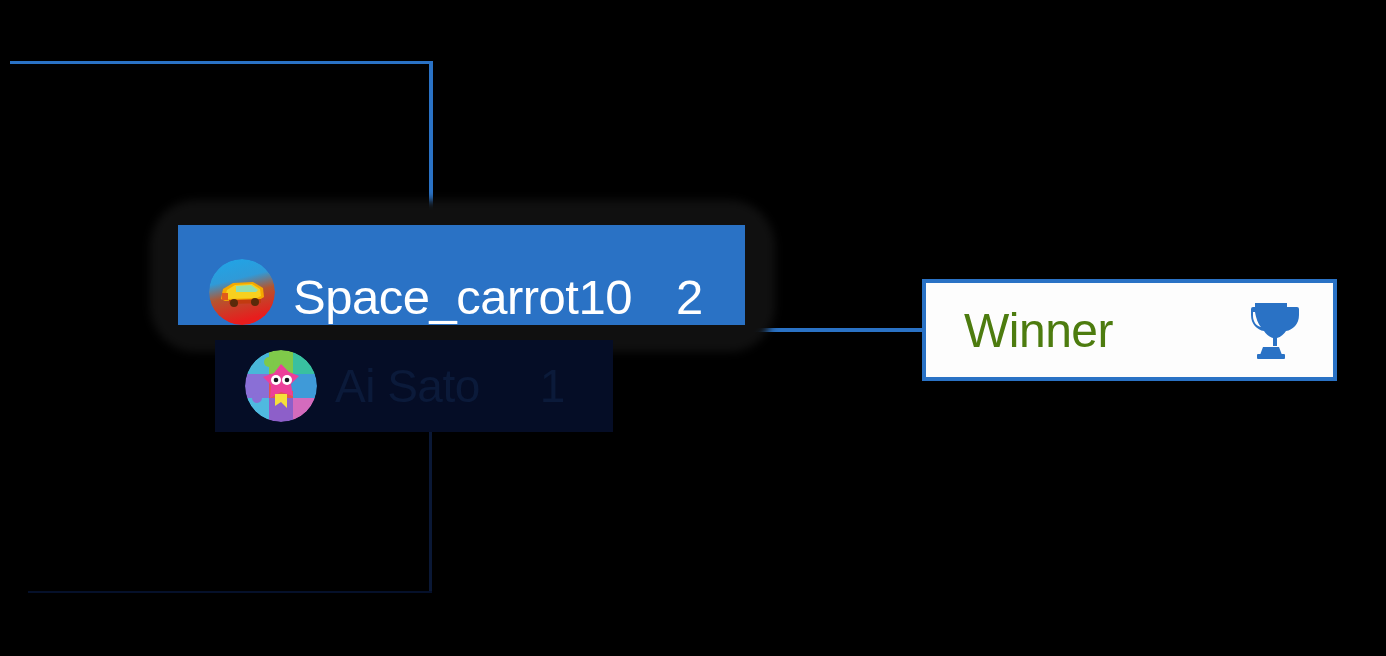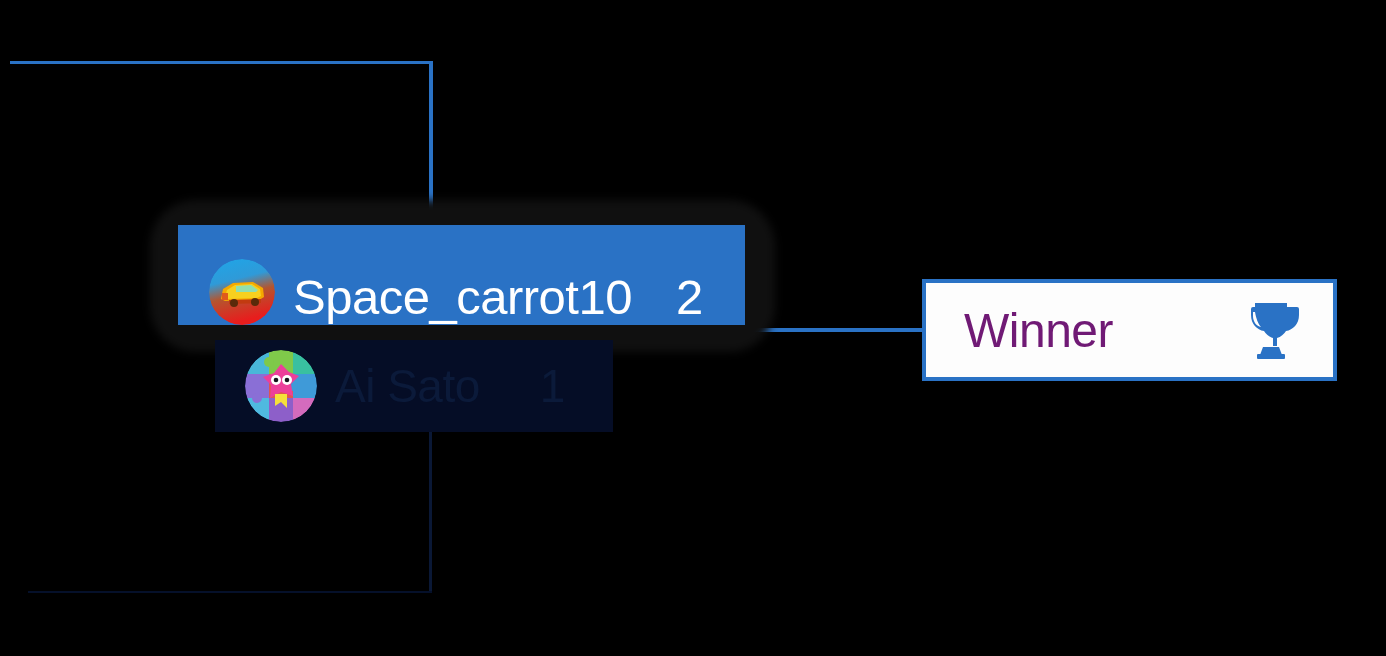--- a/index.html
+++ b/index.html
@@ -152,21 +152,21 @@
     height: 102px;
     background: #fdfdfd;
     border: 4px solid #2a72c5;
     box-sizing: border-box;
     display: flex;
     align-items: center;
     justify-content: space-between;
     padding: 0 32px 0 38px;
   }
   .callout-label {
-    color: #701a75;
+    color: #4d7c0f;
     font-size: 48px;
     font-weight: 400;
     letter-spacing: -0.5px;
     white-space: nowrap;
   }
   .trophy-icon {
     flex: 0 0 auto;
     width: 60px;
     height: 62px;
     display: block;

